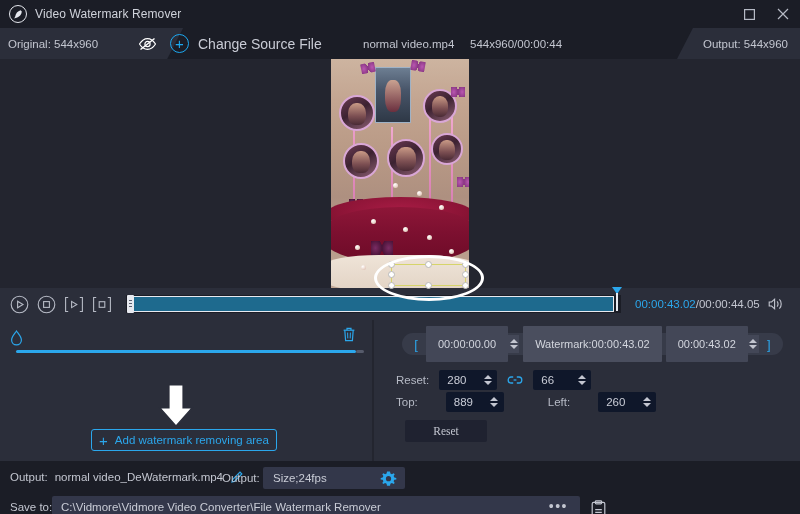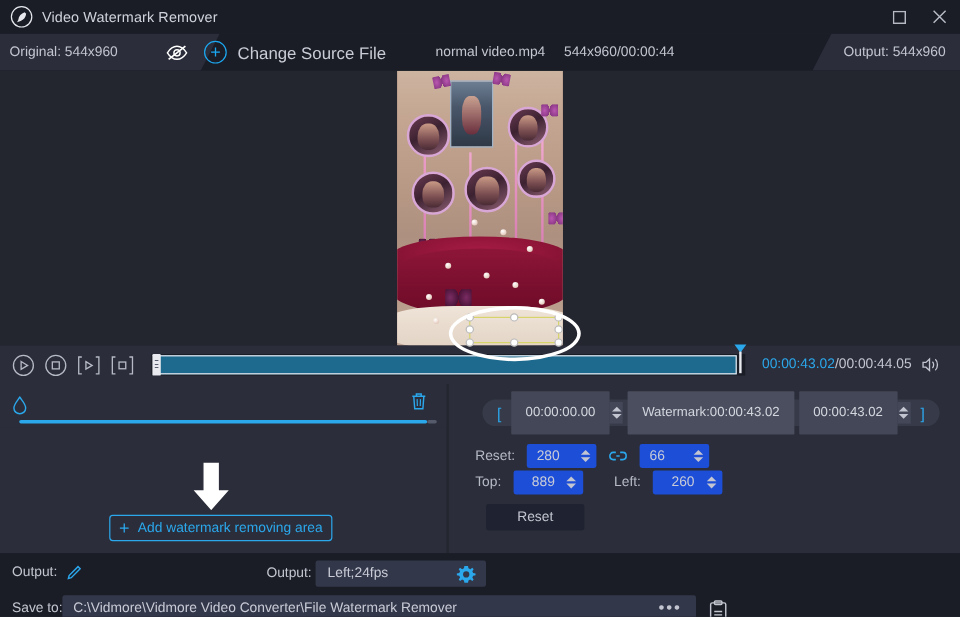--- a/index.html
+++ b/index.html
@@ -292,31 +292,31 @@
   }
   .spin .up, .spin .dn {
     width:0;height:0;border-left:4px solid transparent;border-right:4px solid transparent;
   }
   .spin .up { border-bottom:4px solid #c3c6d0; }
   .spin .dn { border-top:4px solid #c3c6d0; }
 
   .prop-row { position:absolute; display:flex; align-items:center; }
   .prop-lbl { font-size:11.5px; color:#b6bac5; }
   .num-box {
-    background:#1d4ed8; height:20px; border-radius:2px;
+    background:#0f172a; height:20px; border-radius:2px;
     display:flex; align-items:center; padding-left:8px;
     font-size:11.5px; color:#c9ccd6;
   }
   .num-box .v { min-width:34px; }
   .link-icon { color:#2ba7ec; display:flex; align-items:center; }
   .reset-btn {
     position:absolute; left:31px; top:100px; width:82px; height:22px;
     background:#1f2230; border-radius:2px;
     display:flex; align-items:center; justify-content:center;
-    font-size:11.5px; color:#c3c6d0;
+    font-size:11.5px; color:#c3c6d0;font-family:Liberation Serif, serif;
   }
 
   
   .bottom {
     position:absolute; left:0; top:461px; width:800px; height:53px;
     background:#1b1d26;
   }
   .out-row1 { position:absolute; left:10px; top:9px; display:flex; align-items:center; gap:7px; }
   .out-row1 .lbl { font-size:11.5px; color:#c3c6d0; }
   .out-row1 .val { font-size:11.5px; color:#c3c6d0; }
@@ -560,21 +560,21 @@
       </span>
       <span class="num-box" style="width:58px;">
         <span class="v">66</span>
         <span class="spin" style="background:transparent;margin-left:auto;margin-right:4px;">
             <span class="up"></span>
             <span class="dn"></span>
           </span>
       </span>
     </div>
 
-    <div class="prop-row" style="left:22px; top:72px; gap:10px;text-align:center;">
+    <div class="prop-row" style="left:22px; top:72px; gap:28px;">
       <span class="prop-lbl">Top:</span>
       <span class="num-box" style="width:58px;">
         <span class="v">889</span>
         <span class="spin" style="background:transparent;margin-left:auto;margin-right:4px;">
             <span class="up"></span>
             <span class="dn"></span>
           </span>
       </span>
       <span class="prop-lbl" style="margin-left:16px;">Left:</span>
       <span class="num-box" style="width:58px;">
@@ -585,29 +585,30 @@
           </span>
       </span>
     </div>
 
     <div class="reset-btn">Reset</div>
   </div>
 
   <div class="bottom">
     <div class="out-row1">
       <span class="lbl">Output:</span>
+      <span class="val">normal video_DeWatermark.mp4</span>
       <span class="pencil">
         <svg width="14" height="14" viewBox="0 0 14 14">
             <path d="M2 12 L2.6 9.6 L10 2.2 L11.8 4 L4.4 11.4 Z" fill="none" stroke="#2ba7ec" stroke-width="1.2"></path>
           </svg>
       </span>
     </div>
     <div class="out2-lbl">Output:</div>
     <div class="out2-box">
-      <span>Left;24fps</span>
+      <span>Size;24fps</span>
       <span class="gear">
         <svg width="17" height="17" viewBox="0 0 17 17">
             <path d="M8.5 1.6 L10 1.6 L10.4 3.6 L11.9 4.3 L13.6 3.2 L14.7 4.3 L13.6 6 L14.3 7.5 L16.3 7.9 L16.3 9.4 L14.3 9.8 L13.6 11.3 L14.7 13 L13.6 14.1 L11.9 13 L10.4 13.7 L10 15.7 L8.5 15.7 L7 15.7 L6.6 13.7 L5.1 13 L3.4 14.1 L2.3 13 L3.4 11.3 L2.7 9.8 L0.7 9.4 L0.7 7.9 L2.7 7.5 L3.4 6 L2.3 4.3 L3.4 3.2 L5.1 4.3 L6.6 3.6 L7 1.6 Z" fill="#2ba7ec"></path>
             <circle cx="8.5" cy="8.65" r="2.6" fill="#33374a"></circle>
           </svg>
       </span>
     </div>
     <div class="save-lbl">Save to:</div>
     <div class="save-box">
       <span>C:\Vidmore\Vidmore Video Converter\File Watermark Remover</span>

